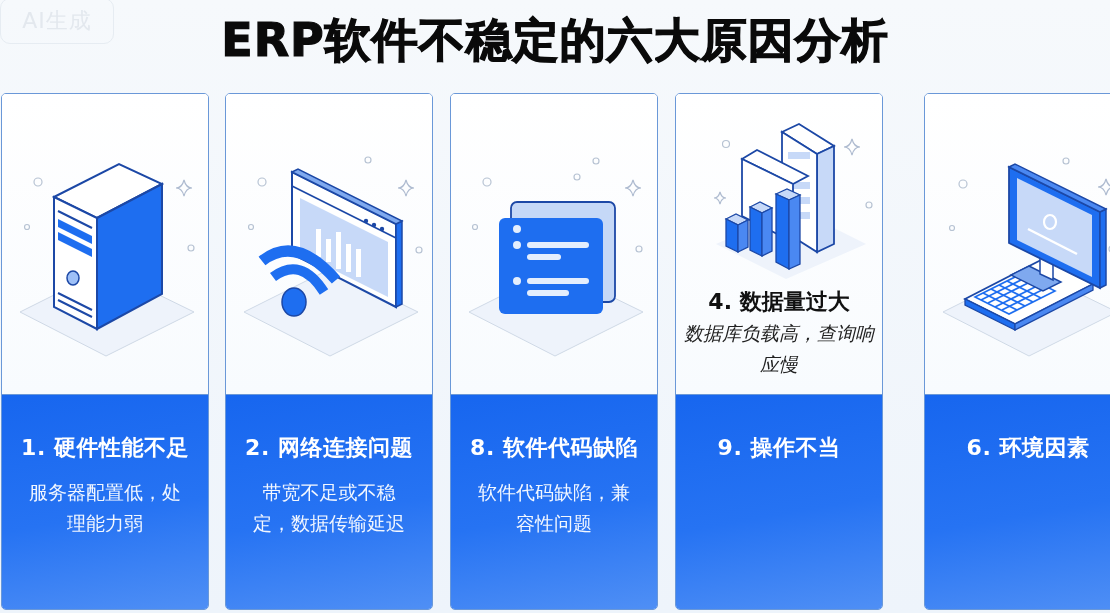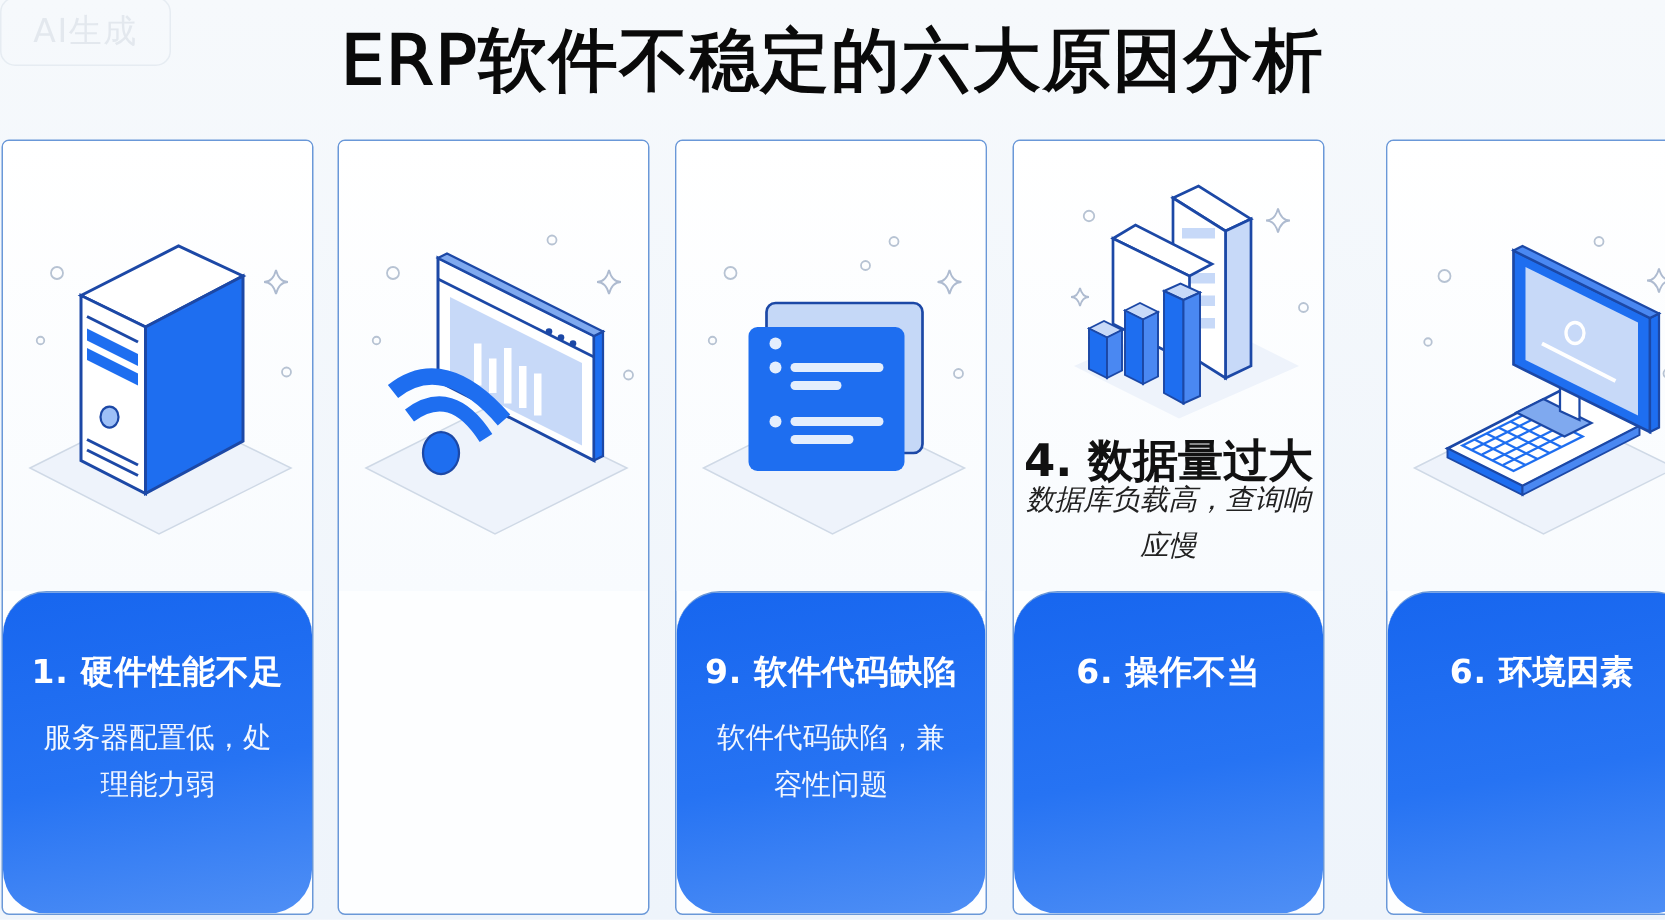--- a/index.html
+++ b/index.html
@@ -15,59 +15,59 @@
     width: 114px; height: 46px;
     border: 1.5px solid #e6ecf2; border-radius: 10px;
     color: #e3e8ee; font-size: 22px;
     display: flex; align-items: center; justify-content: center;
     letter-spacing: 1px;
   }
 
   .title {
     position: absolute; left: 0; right: 0; top: 10px;
     text-align: center;
-    font-size: 46px; font-weight: 400; color: #0a0a0a;
+    font-size: 46px; font-weight: 700; color: #0a0a0a;
     font-family: "DejaVu Sans", sans-serif;
     letter-spacing: 1px;
     -webkit-text-stroke: 1.2px #0a0a0a;
   }
 
   .card {
     position: absolute; top: 93px; width: 208px; height: 517px;
     border: 1.5px solid #6a98d8; border-radius: 5px;
     background: #fdfeff;
     overflow: hidden;
   }
   .card-top {
     position: absolute; left: 0; top: 0; right: 0; height: 300px;
     background: linear-gradient(180deg, #ffffff 0%, #f8fbfe 100%);
   }
   .card-bottom {
     position: absolute; left: 0; right: 0; top: 300px; bottom: 0;
     background: linear-gradient(170deg, #1766ef 0%, #2673f3 55%, #4f8ff5 100%);
     border-top: 1.5px solid #6a98d8;
-    color: #fff; text-align: center; border-radius: 29px;
+    color: #fff; text-align: center;
   }
   .card-heading {
     margin-top: 38px;
     font-size: 22px; font-weight: bold; color: #fff;
     letter-spacing: 0.5px;
   }
   .card-desc {
     margin: 14px auto 12px; width: 170px;
     font-size: 19px; line-height: 31px; color: #f2f7ff;
   }
 
   .icon-wrap { position: absolute; left: 0; top: 0; width: 208px; height: 300px; }
   .icon-wrap svg { width: 208px; height: 300px; }
 
   
   .card4-heading {
     position: absolute; left: 0; right: 0; top: 193px;
-    text-align: center; font-size: 30px; font-weight: bold; color: #111;
+    text-align: center; font-size: 22px; font-weight: bold; color: #111;
   }
   .card4-desc {
     position: absolute; left: 0; right: 0; top: 224px;
     text-align: center; font-size: 19px; line-height: 31px; color: #222; font-style: italic;
   }
 </style>
 </head>
 <body>
 
 <div class="page">
@@ -131,20 +131,24 @@
           <rect x="110" y="138" width="5" height="37" fill="#ffffff"></rect>
           <rect x="120" y="150" width="5" height="28" fill="#ffffff"></rect>
           <rect x="130" y="155" width="5" height="28" fill="#ffffff"></rect>
 
           <path d="M36,167 Q70,140 110,186" fill="none" stroke="#1e6ef0" stroke-width="11" stroke-linecap="butt"></path>
           <path d="M47,183 Q75,162 98,198" fill="none" stroke="#1e6ef0" stroke-width="10" stroke-linecap="butt"></path>
           <ellipse cx="68" cy="208" rx="12" ry="14" fill="#1e6ef0" stroke="#1c48a6" stroke-width="1.5"></ellipse>
         </svg>
       </div>
     </div>
+    <div class="card-bottom">
+      <div class="card-heading">2. 网络连接问题</div>
+      <div class="card-desc">带宽不足或不稳定，数据传输延迟</div>
+    </div>
   </div>
 
   <div class="card" style="left:450px;">
     <div class="card-top">
       <div class="icon-wrap">
         <svg viewBox="0 0 208 300">
           <polygon points="18,218 104,175 192,218 104,262" fill="#eef3fb" stroke="#cfd9e6" stroke-width="1"></polygon>
           <circle cx="36" cy="88" r="4" fill="none" stroke="#b7c3d3" stroke-width="1.2"></circle>
           <circle cx="24" cy="133" r="2.5" fill="none" stroke="#b7c3d3" stroke-width="1.2"></circle>
           <circle cx="188" cy="155" r="3" fill="none" stroke="#b7c3d3" stroke-width="1.2"></circle>
@@ -159,21 +163,21 @@
           <circle cx="66" cy="151" r="4" fill="#e4eefd"></circle>
           <rect x="76" y="148" width="62" height="6" rx="3" fill="#e4eefd"></rect>
           <rect x="76" y="160" width="34" height="6" rx="3" fill="#e4eefd"></rect>
           <circle cx="66" cy="187" r="4" fill="#e4eefd"></circle>
           <rect x="76" y="184" width="62" height="6" rx="3" fill="#e4eefd"></rect>
           <rect x="76" y="196" width="42" height="6" rx="3" fill="#e4eefd"></rect>
         </svg>
       </div>
     </div>
     <div class="card-bottom">
-      <div class="card-heading">9. 软件代码缺陷</div>
+      <div class="card-heading">8. 软件代码缺陷</div>
       <div class="card-desc">软件代码缺陷，兼容性问题</div>
     </div>
   </div>
 
   <div class="card" style="left:675px;">
     <div class="card-top">
       <div class="icon-wrap">
         <svg viewBox="0 0 208 300">
           <polygon points="40,150 120,115 190,150 110,185" fill="#eef3fb"></polygon>
           <circle cx="50" cy="50" r="3.5" fill="none" stroke="#b7c3d3" stroke-width="1.2"></circle>
@@ -200,21 +204,21 @@
           <polygon points="86,119 96,114 96,157 86,162" fill="#4a88f2" stroke="#1c48a6" stroke-width="1.3"></polygon>
           <polygon points="100,100 111,95 124,101 113,106" fill="#c7d9f8" stroke="#1c48a6" stroke-width="1.3"></polygon>
           <polygon points="100,100 113,106 113,175 100,168" fill="#1e6ef0" stroke="#1c48a6" stroke-width="1.3"></polygon>
           <polygon points="113,106 124,101 124,170 113,175" fill="#4a88f2" stroke="#1c48a6" stroke-width="1.3"></polygon>
         </svg>
       </div>
       <div class="card4-heading">4. 数据量过大</div>
       <div class="card4-desc">数据库负载高，查询响应慢</div>
     </div>
     <div class="card-bottom">
-      <div class="card-heading">6. 操作不当</div>
+      <div class="card-heading">9. 操作不当</div>
     </div>
   </div>
 
   <div class="card" style="left:924px;">
     <div class="card-top">
       <div class="icon-wrap">
         <svg viewBox="0 0 208 300">
           <polygon points="18,218 104,175 192,218 104,262" fill="#eef3fb" stroke="#cfd9e6" stroke-width="1"></polygon>
           <circle cx="38" cy="90" r="4" fill="none" stroke="#b7c3d3" stroke-width="1.2"></circle>
           <circle cx="27" cy="134" r="2.5" fill="none" stroke="#b7c3d3" stroke-width="1.2"></circle>

